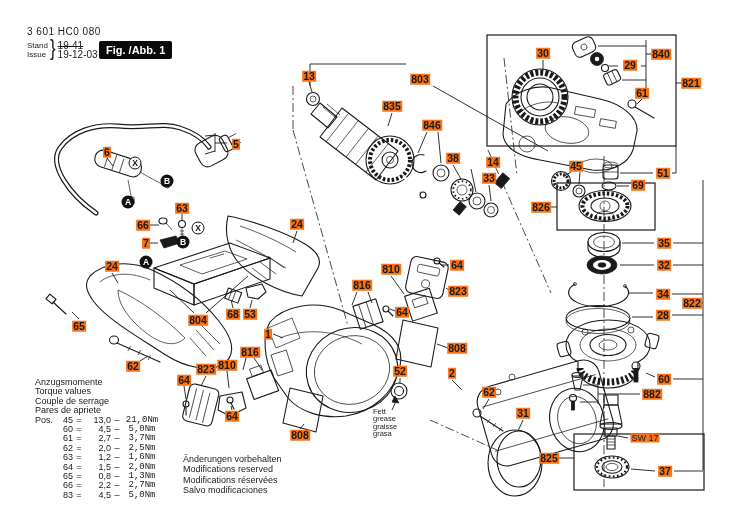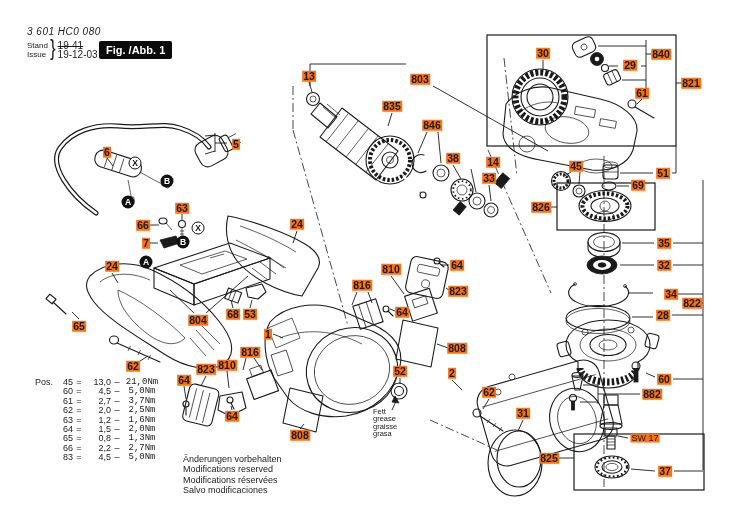--- a/index.html
+++ b/index.html
@@ -17,21 +17,21 @@
   .teeth{fill:none;stroke:#1a1a1a;}
   
   .callout{position:absolute;transform:translate(-50%,-50%);font-size:10.5px;font-weight:bold;
            white-space:nowrap;background:#f97316;padding:0 1px;line-height:1;}
   .callout.plain{font-weight:normal;font-size:9px;}
   .marker{position:absolute;transform:translate(-50%,-50%);width:13px;height:13px;border-radius:50%;
           background:#111;color:#fff;font-size:8.5px;font-weight:bold;display:flex;
           align-items:center;justify-content:center;line-height:1;}
   .marker.light{background:#fff;color:#111;border:1.4px solid #111;width:11px;height:11px;}
   .hdr{position:absolute;left:27px;top:26px;}
-  .hdr-part{font-size:10px;letter-spacing:.5px;font-style:italic;}
+  .hdr-part{font-size:10px;letter-spacing:.5px;}
   .hdr-row{display:flex;align-items:flex-end;margin-top:2px;}
   .hdr-labels{font-size:8px;line-height:9px;text-align:left;}
   .hdr-brace{font-size:17px;transform:scaleY(1.25);margin:0 2px;font-weight:normal;}
   .hdr-dates{font-size:10px;line-height:9px;}
   .strike{text-decoration:line-through;}
   .figbox{position:absolute;left:99px;top:41px;background:#0a0a0a;color:#fff;font-weight:bold;
           font-size:11px;padding:3px 7px;border-radius:2px;white-space:nowrap;}
   .torque{position:absolute;left:35px;top:378px;font-size:9px;line-height:9.4px;}
   .t-row{display:flex;}
   .c-prefix{width:22px;}
@@ -392,20 +392,27 @@
         <div class="strike">19-41</div>
         <div>19-12-03</div>
       </div>
     </div>
   </div>
   <div class="figbox">Fig. /Abb. 1</div>
 
   <div class="torque">
     <div>
 
+    <div class="t-head">Anzugsmomente</div>
+        <div class="t-head">Torque values</div>
+        <div class="t-head">Couple de serrage</div>
+        <div class="t-head">Pares de apriete</div>
+      </div>
+    <div>
+
     <div class="t-row">
           <span class="c-prefix">Pos.</span>
           <span class="c-pos">45</span>
           <span class="c-eq">=</span>
           <span class="c-min">13,0</span>
           <span class="c-dash">–</span>
           <span class="c-max">21,0Nm</span>
         </div>
         <div class="t-row">
           <span class="c-prefix"></span>
@@ -515,21 +522,21 @@
       <span class="callout" style="left: 661px; top: 54px;">840</span>
       <span class="callout" style="left: 630px; top: 65px;">29</span>
       <span class="callout" style="left: 691px; top: 83px;">821</span>
       <span class="callout" style="left: 642px; top: 93px;">61</span>
       <span class="callout" style="left: 576px; top: 166px;">45</span>
       <span class="callout" style="left: 663px; top: 173px;">51</span>
       <span class="callout" style="left: 638px; top: 185px;">69</span>
       <span class="callout" style="left: 541px; top: 207px;">826</span>
       <span class="callout" style="left: 664px; top: 243px;">35</span>
       <span class="callout" style="left: 664px; top: 265px;">32</span>
-      <span class="callout" style="left: 663px; top: 294px; margin-left: 8px;">34</span>
+      <span class="callout" style="left: 663px; top: 294px;">34</span>
       <span class="callout" style="left: 692px; top: 303px;">822</span>
       <span class="callout" style="left: 663px; top: 315px;">28</span>
       <span class="callout" style="left: 664px; top: 379px;">60</span>
       <span class="callout" style="left: 652px; top: 394px;">882</span>
       <span class="callout plain" style="left: 645px; top: 438px;">SW 17</span>
       <span class="callout" style="left: 549px; top: 458px;">825</span>
       <span class="callout" style="left: 665px; top: 471px;">37</span>
       <span class="callout" style="left: 268px; top: 334px;">1</span>
       <span class="callout" style="left: 250px; top: 352px;">816</span>
       <span class="callout" style="left: 227px; top: 365px;">810</span>

